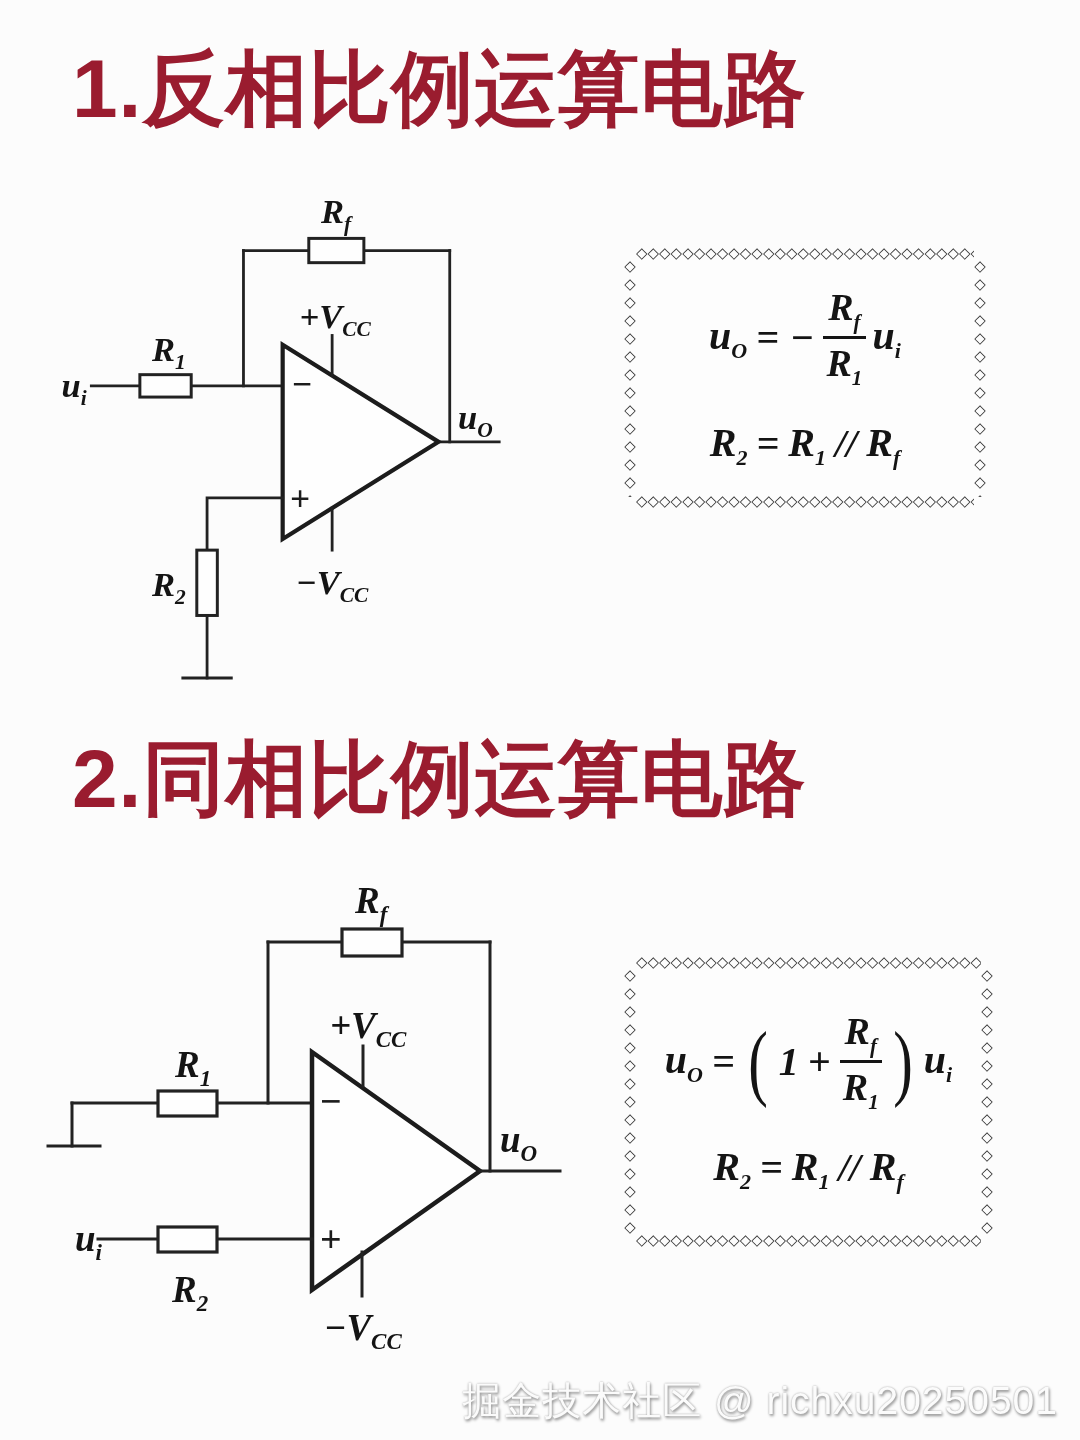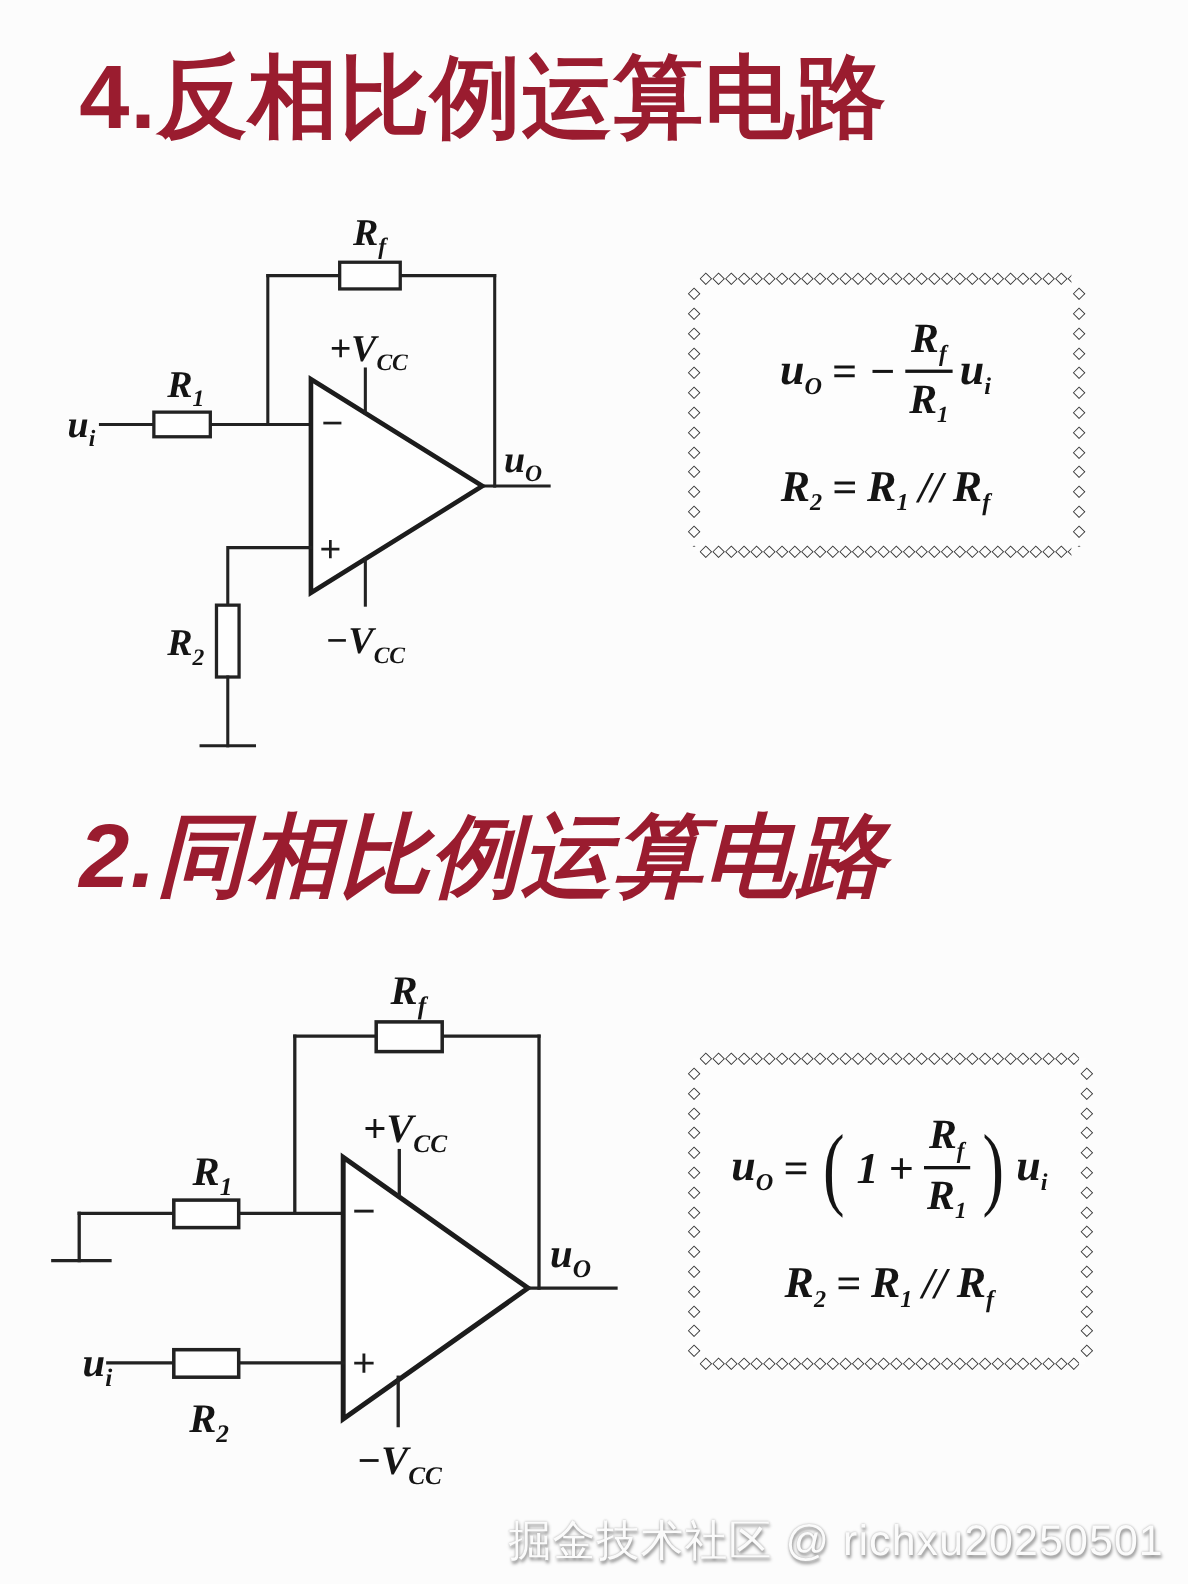--- a/index.html
+++ b/index.html
@@ -6,21 +6,21 @@
   body { width:1080px; height:1440px; font-family:"Liberation Sans", sans-serif; }
   .page { position:relative; width:1080px; height:1440px; background:#fcfcfc; overflow:hidden; }
 
   .title {
     position:absolute; left:72px; margin:0;
     font-family:"Liberation Sans", sans-serif;
     font-weight:900; font-size:82px; line-height:1.05; letter-spacing:1px;
     color:#9a1c2f; white-space:nowrap;
   }
   .title-1 { top:46px; }
-  .title-2 { top:736px;font-style:italic; }
+  .title-2 { top:736px; }
 
   svg.circuit { position:absolute; }
   .c1 { left:40px; top:160px; }
   .c2 { left:40px; top:860px; }
 
   .wire { stroke:#222; stroke-width:3; fill:none; stroke-linecap:square; }
   .comp { fill:#fefefe; stroke:#222; stroke-width:3.2; }
   .tri  { fill:#fefefe; stroke:#1c1c1c; stroke-width:4.5; stroke-linejoin:miter; }
   text.clabel { font-family:"Liberation Serif", serif; font-style:italic; font-weight:bold;
                 font-size:37px; fill:#141414; }
@@ -56,21 +56,21 @@
     font-size:39px; letter-spacing:1px; color:#fbfbfb;
     text-shadow:0 0 2px #a8a8a8, 1px 2px 3px #8f8f8f;
     font-family:"Liberation Sans", sans-serif;
   }
 </style>
 </head>
 <body>
 
 <div class="page">
 
-  <h1 class="title title-1">4.反相比例运算电路</h1>
+  <h1 class="title title-1">1.反相比例运算电路</h1>
 
   <svg class="circuit c1" width="560" height="560" viewBox="40 160 600 560">
     <path class="wire" d="M95 382 H147 M202 382 H300"></path>
     <rect class="comp" x="147" y="370" width="55" height="24"></rect>
     <path class="wire" d="M258 237 V382"></path>
     <path class="wire" d="M258 237 H479"></path>
     <rect class="comp" x="328" y="224" width="59" height="26"></rect>
     <path class="wire" d="M479 237 V442"></path>
     <path class="wire" d="M467 442 H532"></path>
     <polygon class="tri" points="300,338 300,546 467,442"></polygon>

